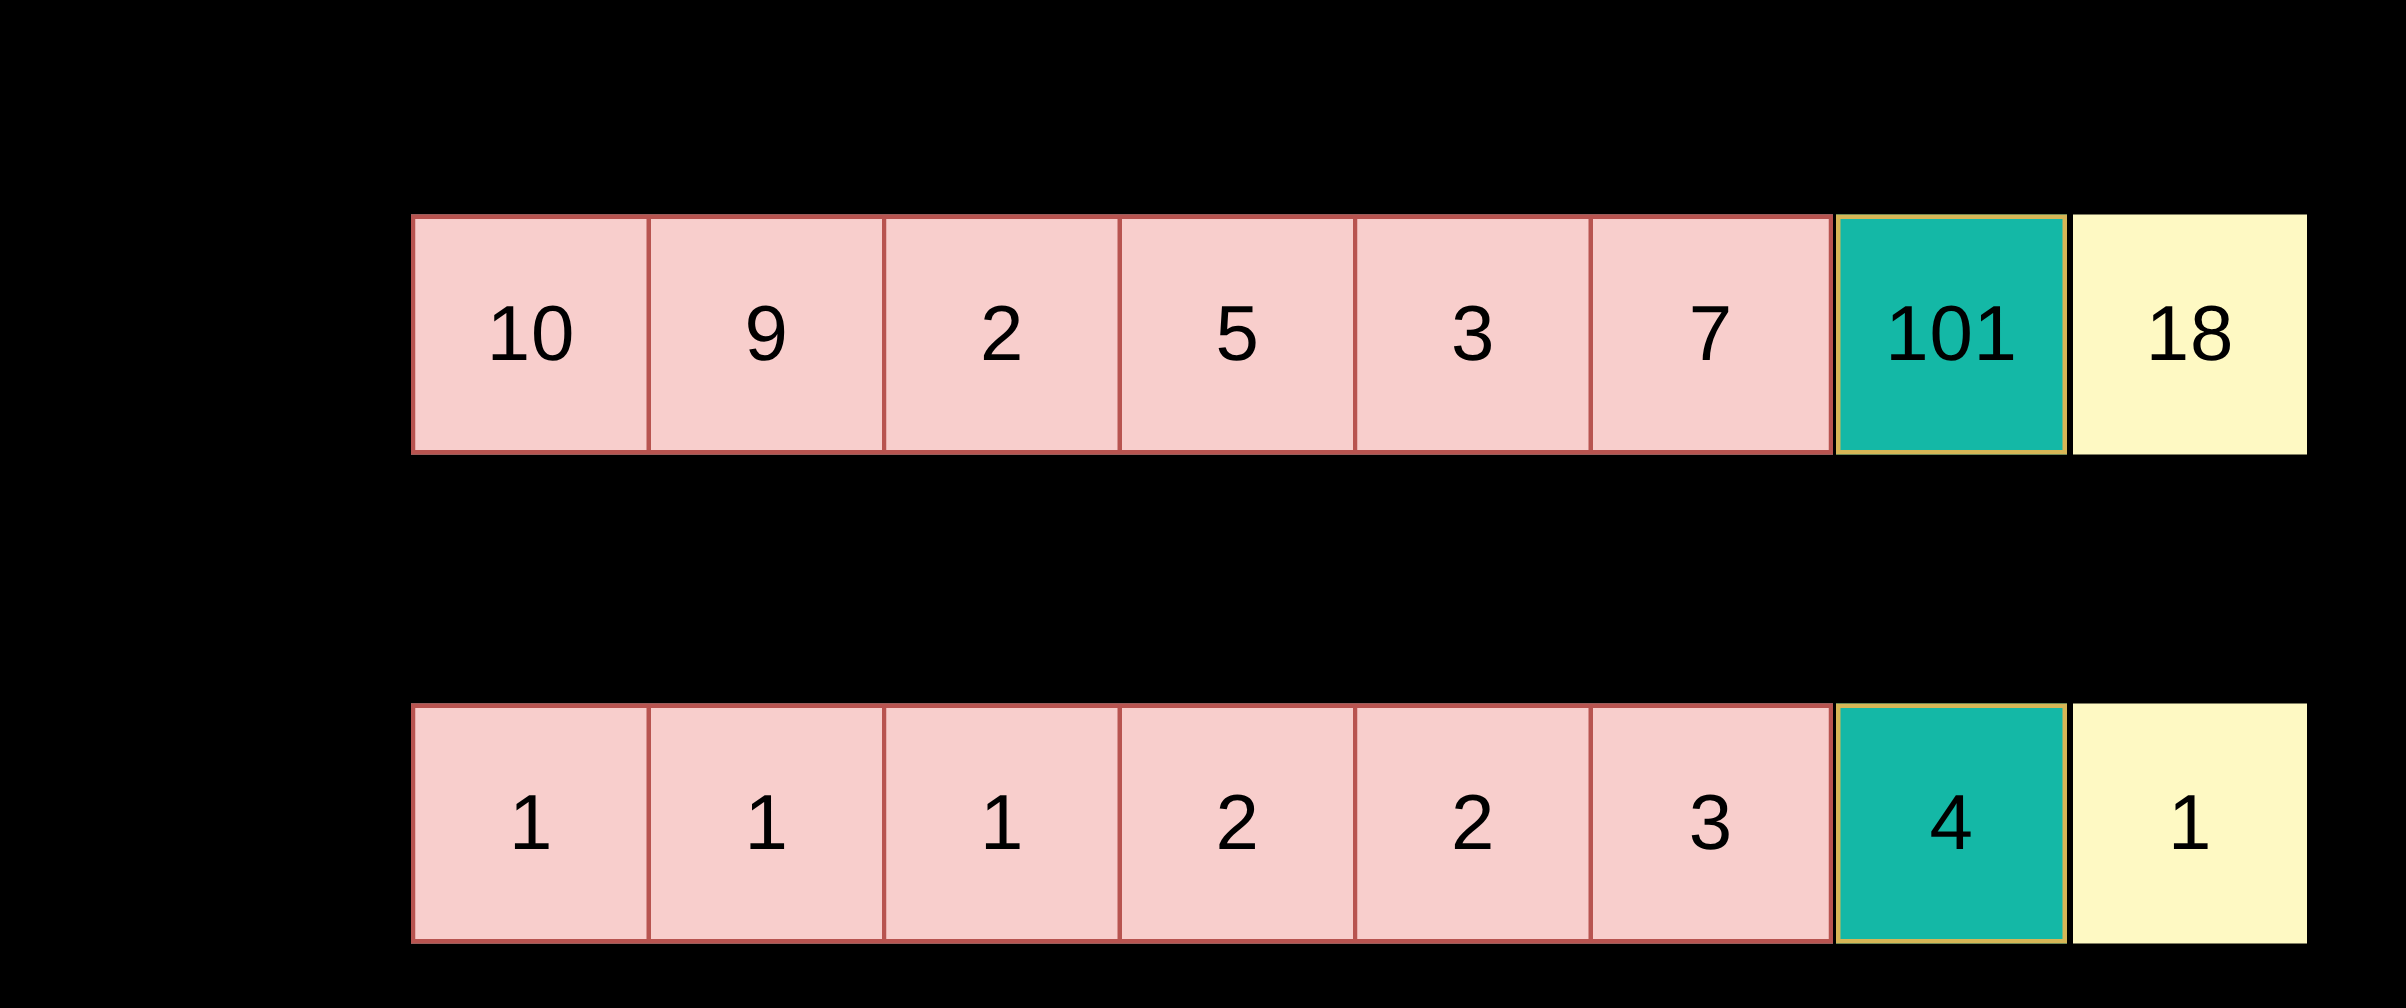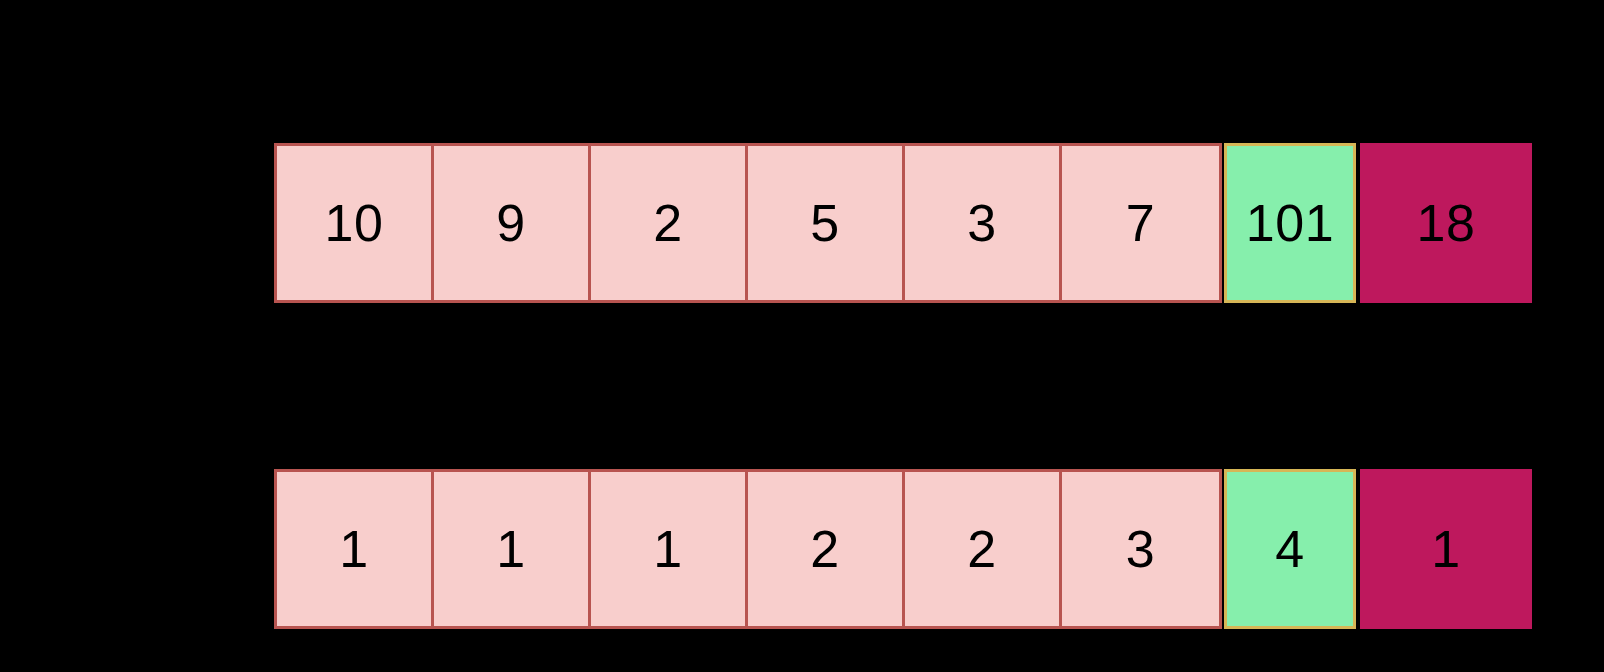--- a/index.html
+++ b/index.html
@@ -53,31 +53,31 @@
     width: 157px;
     background: #F8CECC;
     border-right: 3px solid #B85450;
   }
   .pink-block .cell-pink:last-child {
     border-right: none;
   }
 
   
   .cell-yellow {
-    width: 132px;
-    background: #86efac;
+    width: 154px;
+    background: #14b8a6;
     border: 3px solid #D6B656;
     box-sizing: border-box;
     margin-left: 2px;
   }
 
   
   .cell-white {
-    width: 172px;
-    background: #be185d;
+    width: 156px;
+    background: #fef9c3;
     border: none;
     margin-left: 4px;
   }
 
   
   #array-row-bottom { height: 160px; }
 </style>
 </head>
 <body>
 

